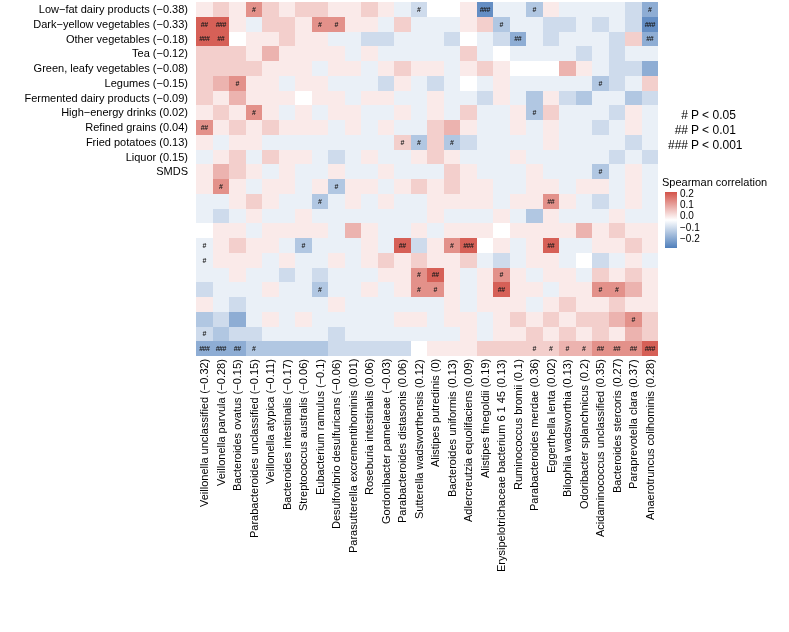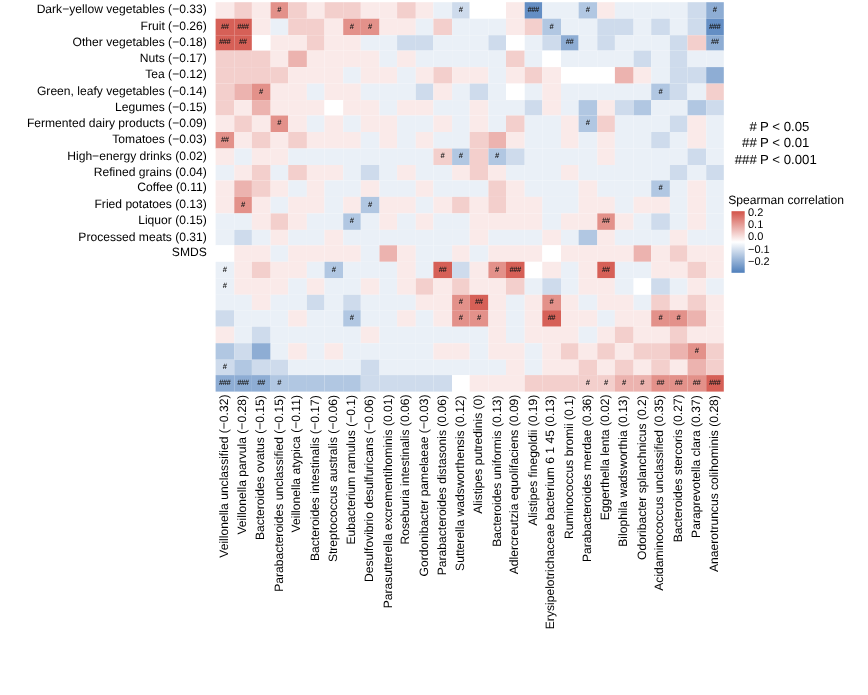--- a/index.html
+++ b/index.html
@@ -24,35 +24,31 @@
   #colorbar{position:absolute;left:665px;top:192px;width:12px;height:56px;
             background:linear-gradient(to bottom,#d35349 0%,#ffffff 50%,#4f7fbb 100%);}
   #colorbar-ticks{position:absolute;left:680px;top:188px;font-size:10px;line-height:11.2px;}
 </style>
 </head>
 <body>
 
 <div id="canvas">
 
   <div id="row-labels">
+      <div class="row-label">Low−fat dairy products (−0.38)</div>
       <div class="row-label">Dark−yellow vegetables (−0.33)</div>
-      <div class="row-label">Fruit (−0.26)</div>
       <div class="row-label">Other vegetables (−0.18)</div>
-      <div class="row-label">Nuts (−0.17)</div>
       <div class="row-label">Tea (−0.12)</div>
-      <div class="row-label">Green, leafy vegetables (−0.14)</div>
+      <div class="row-label">Green, leafy vegetables (−0.08)</div>
       <div class="row-label">Legumes (−0.15)</div>
       <div class="row-label">Fermented dairy products (−0.09)</div>
-      <div class="row-label">Tomatoes (−0.03)</div>
       <div class="row-label">High−energy drinks (0.02)</div>
       <div class="row-label">Refined grains (0.04)</div>
-      <div class="row-label">Coffee (0.11)</div>
       <div class="row-label">Fried potatoes (0.13)</div>
       <div class="row-label">Liquor (0.15)</div>
-      <div class="row-label">Processed meats (0.31)</div>
       <div class="row-label">SMDS</div>
     </div>
 
   <div id="heatmap-grid">
       <div class="cell" style="background: rgb(250, 234, 233);"></div>
       <div class="cell" style="background: rgb(243, 207, 204);"></div>
       <div class="cell" style="background: rgb(250, 234, 233);"></div>
       <div class="cell" style="background: rgb(227, 145, 138);">
         <span>#</span>
       </div>

